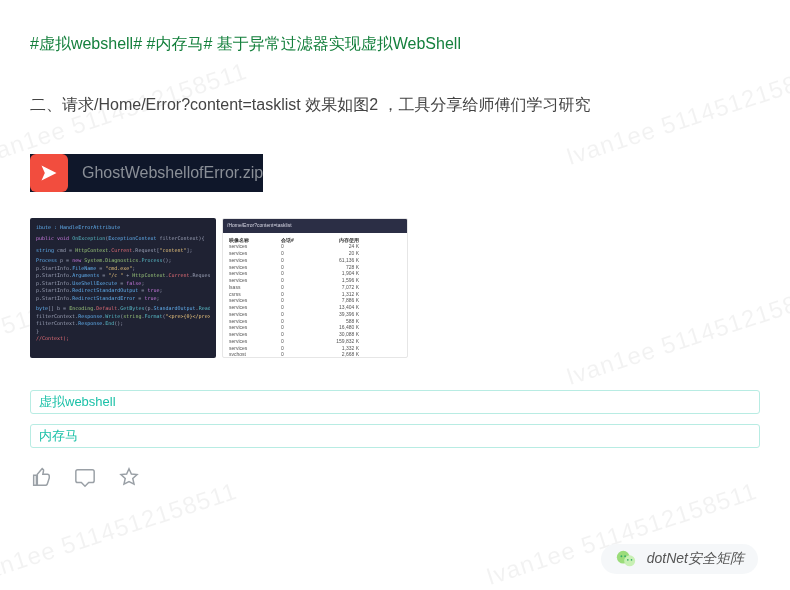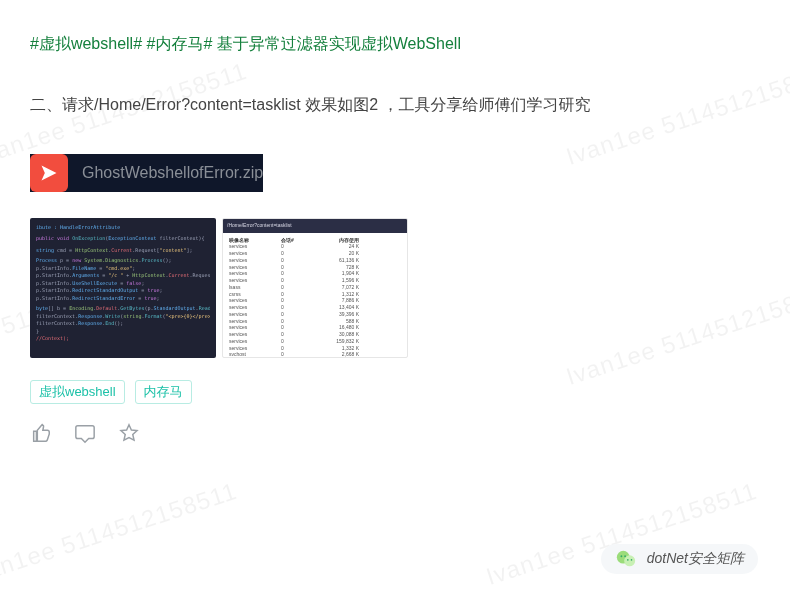--- a/index.html
+++ b/index.html
@@ -100,21 +100,21 @@
     column-gap: 18px;
     padding: 4px 6px;
     font-size: 5px;
     color: #555;
     line-height: 1.35;
   }
   .thumb-table .tbl .hd { font-weight: bold; color: #333; }
   .thumb-table .tbl span { white-space: nowrap; overflow: hidden; }
   .thumb-table .tbl .r  { text-align: right; }
   
-  .tags { margin-top: 22px; display: flex; gap: 10px; }
+  .tags { margin-top: 32px; display: flex; gap: 10px; flex-direction: column; }
   .tag {
     display: inline-block;
     font-size: 13px;
     color: #1cc1a8;
     border: 1px solid #b8ece3;
     border-radius: 3px;
     padding: 2px 8px;
     cursor: pointer;
   }
   

